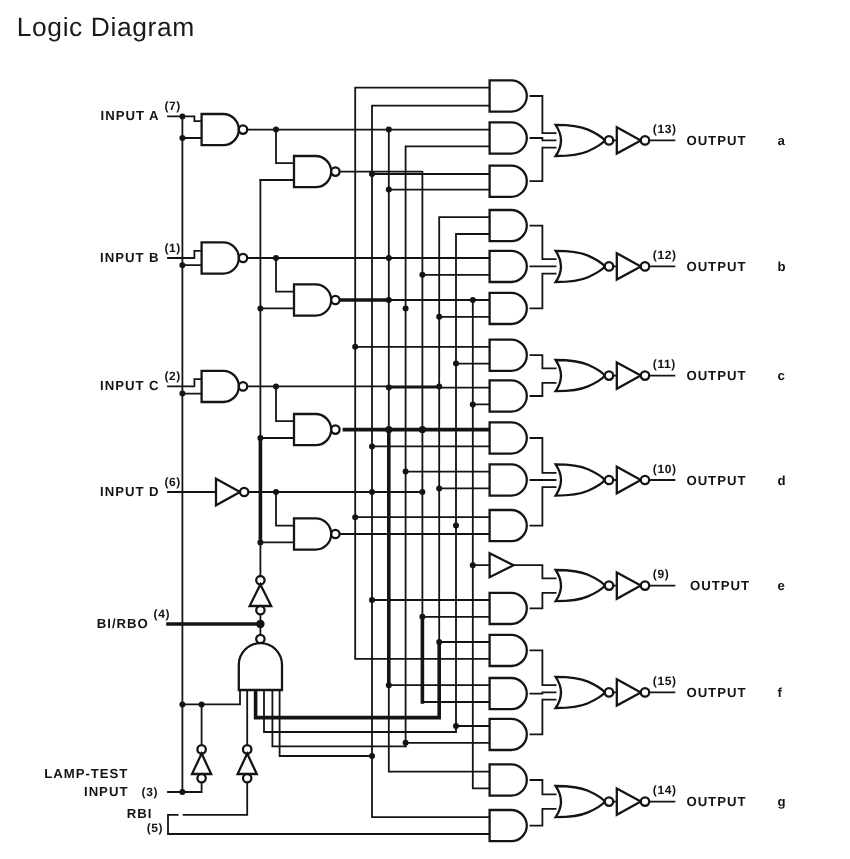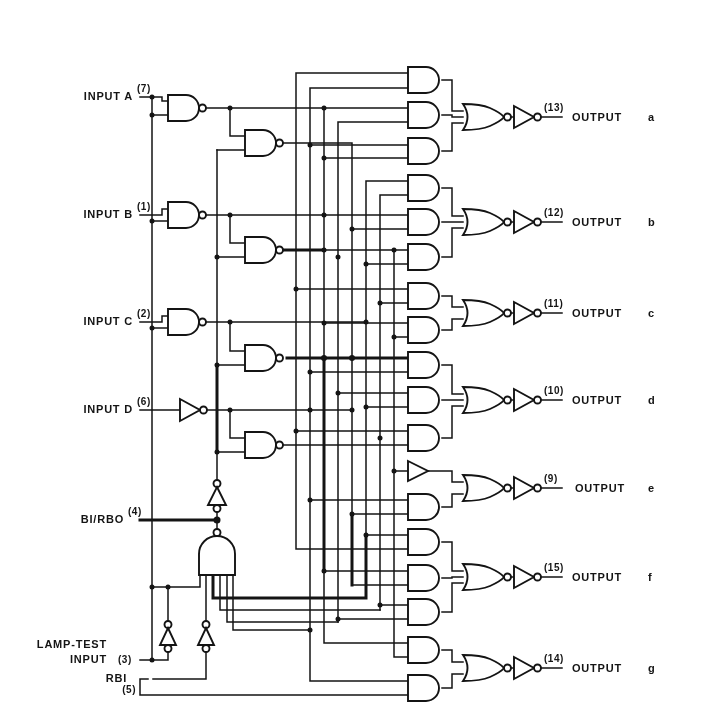--- a/index.html
+++ b/index.html
@@ -14,20 +14,21 @@
   .seg{font-size:11px;}
   .wire{stroke:#141414;stroke-width:1.5;fill:none;stroke-linecap:square;}
   .wire-thick{stroke:#141414;stroke-width:3;fill:none;stroke-linecap:square;}
   .gate{stroke:#141414;stroke-width:1.9;fill:#ffffff;stroke-linejoin:miter;}
   .dot{fill:#141414;stroke:none;}
 </style>
 </head>
 <body>
 
 <div class="page">
+  <div class="title">Logic Diagram</div>
 
   <svg width="708" height="716" viewBox="0 0 708 716">
     <defs>
       <g id="g-and">
           <path class="gate" d="M0,0 h18 a13,13 0 0 1 0,26 h-18 z"></path>
         </g>
       <g id="g-nand">
           <path class="gate" d="M0,0 h18 a13,13 0 0 1 0,26 h-18 z"></path>
           <circle class="gate" cx="34.5" cy="13" r="3.5"></circle>
         </g>

